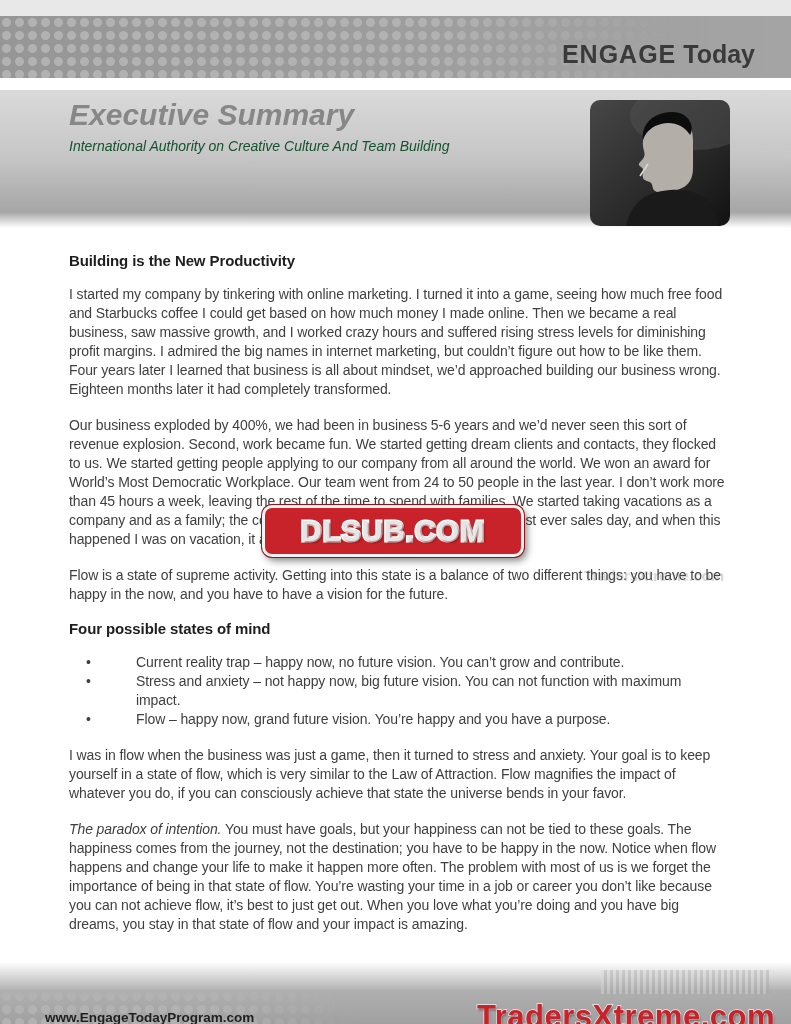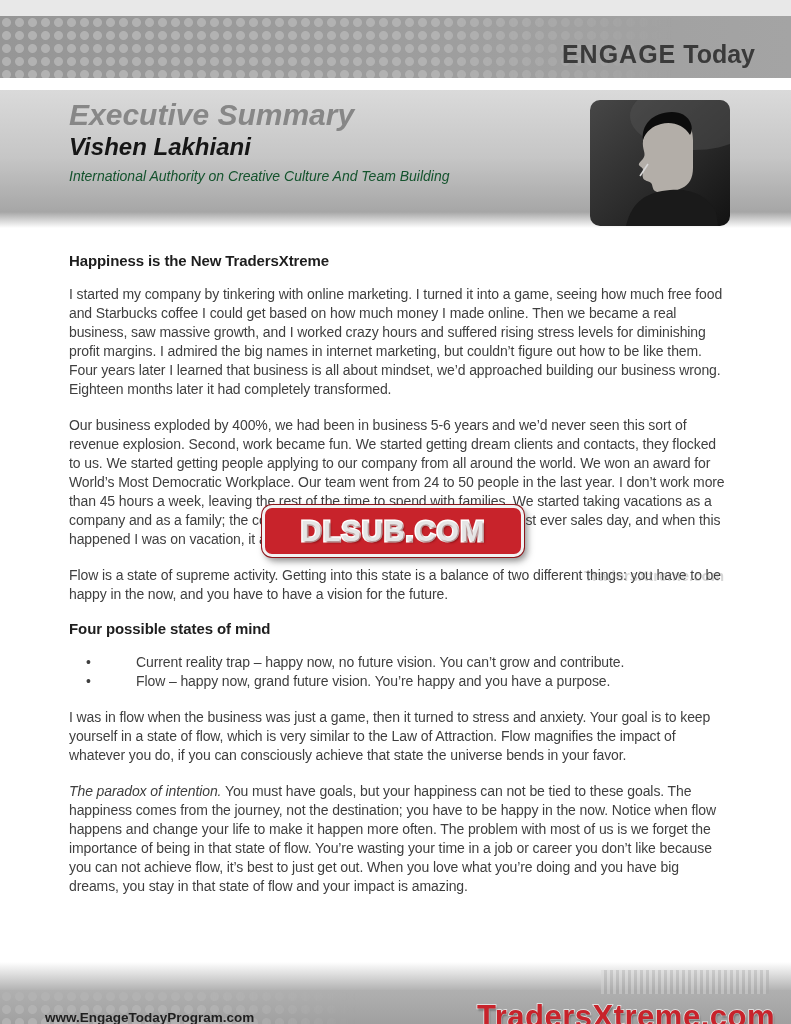--- a/index.html
+++ b/index.html
@@ -82,21 +82,20 @@
   </div>
   <div class="brand">
     <span class="b1">ENGAGE</span>
     <span class="b2">Today</span>
   </div>
 
   <div class="band-hdr"></div>
   <div class="band-hdr-edge"></div>
   <div class="hdr-text">
     <div class="page-title">Executive Summary</div>
-    <div class="author">Vishen Lakhiani</div>
     <div class="subtitle">International Authority on Creative Culture And Team Building</div>
   </div>
 
   <div class="photo">
     <svg viewBox="0 0 140 126">
       <defs>
         <linearGradient id="pbg" x1="0" y1="0" x2="1" y2="1">
           <stop offset="0" stop-color="#474747"></stop>
           <stop offset="0.55" stop-color="#2b2b2b"></stop>
           <stop offset="1" stop-color="#121212"></stop>
@@ -105,27 +104,28 @@
       <rect width="140" height="126" fill="url(#pbg)"></rect>
       <ellipse cx="104" cy="16" rx="64" ry="34" fill="#555555" opacity="0.45"></ellipse>
       <path d="M82 16 C 64 16 54 28 53 41 C 52 49 56 53 54 57 C 52 61 48 63 49 65 C 50 67 53 67 53 70 C 53 73 52 75 53 78 C 54 81 59 81 61 83 C 63 85 62 89 65 91 C 69 94 78 93 85 91 L 92 88 C 99 85 103 78 103 68 L 103 40 C 103 26 96 16 82 16 Z" fill="#b3aea8"></path>
       <path d="M82 12 C 62 12 51 26 53 40 C 56 31 63 26 71 24 C 82 21 94 25 100 35 C 105 28 100 12 82 12 Z" fill="#0c0c0c"></path>
       <path d="M58 64 L 50 76" stroke="#d8d8d8" stroke-width="1.6" fill="none"></path>
       <path d="M36 126 C 42 100 58 92 80 90 C 102 88 118 96 126 112 L 128 126 Z" fill="#1a1a1a"></path>
     </svg>
   </div>
 
   <div class="content">
-    <h2>Happiness is the New TradersXtreme</h2>
+    <h2>Building is the New Productivity</h2>
     <p> I started my company by tinkering with online marketing. I turned it into a game, seeing how much free food and Starbucks coffee I could get based on how much money I made online. Then we became a real business, saw massive growth, and I worked crazy hours and suffered rising stress levels for diminishing profit margins. I admired the big names in internet marketing, but couldn’t figure out how to be like them. Four years later I learned that business is all about mindset, we’d approached building our business wrong. Eighteen months later it had completely transformed.</p>
     <p>Our business exploded by 400%, we had been in business 5-6 years and we’d never seen this sort of revenue explosion. Second, work became fun. We started getting dream clients and contacts, they flocked to us. We started getting people applying to our company from all around the world. We won an award for World’s Most Democratic Workplace. Our team went from 24 to 50 people in the last year. I don’t work more than 45 hours a week, leaving the rest of the time to spend with families. We started taking vacations as a company and as a family; the company hit this transformation and its biggest ever sales day, and when this happened I was on vacation, it all came with that shift in mindset.</p>
     <p>Flow is a state of supreme activity. Getting into this state is a balance of two different things: you have to be happy in the now, and you have to have a vision for the future.</p>
     <h2>Four possible states of mind</h2>
     <ul>
       <li>Current reality trap – happy now, no future vision. You can’t grow and contribute.</li>
+      <li>Stress and anxiety – not happy now, big future vision. You can not function with maximum impact.</li>
       <li>Flow – happy now, grand future vision. You’re happy and you have a purpose.</li>
     </ul>
     <p>I was in flow when the business was just a game, then it turned to stress and anxiety. Your goal is to keep yourself in a state of flow, which is very similar to the Law of Attraction. Flow magnifies the impact of whatever you do, if you can consciously achieve that state the universe bends in your favor.</p>
     <p><span class="ital">The paradox of intention.</span> <span>You must have goals, but your happiness can not be tied to these goals. The happiness comes from the journey, not the destination; you have to be happy in the now. Notice when flow happens and change your life to make it happen more often. The problem with most of us is we forget the importance of being in that state of flow. You’re wasting your time in a job or career you don’t like because you can not achieve flow, it’s best to just get out. When you love what you’re doing and you have big dreams, you stay in that state of flow and your impact is amazing.</span></p>
   </div>
 
   <div class="stamp">
     <span>DLSUB.COM</span>
   </div>
 

